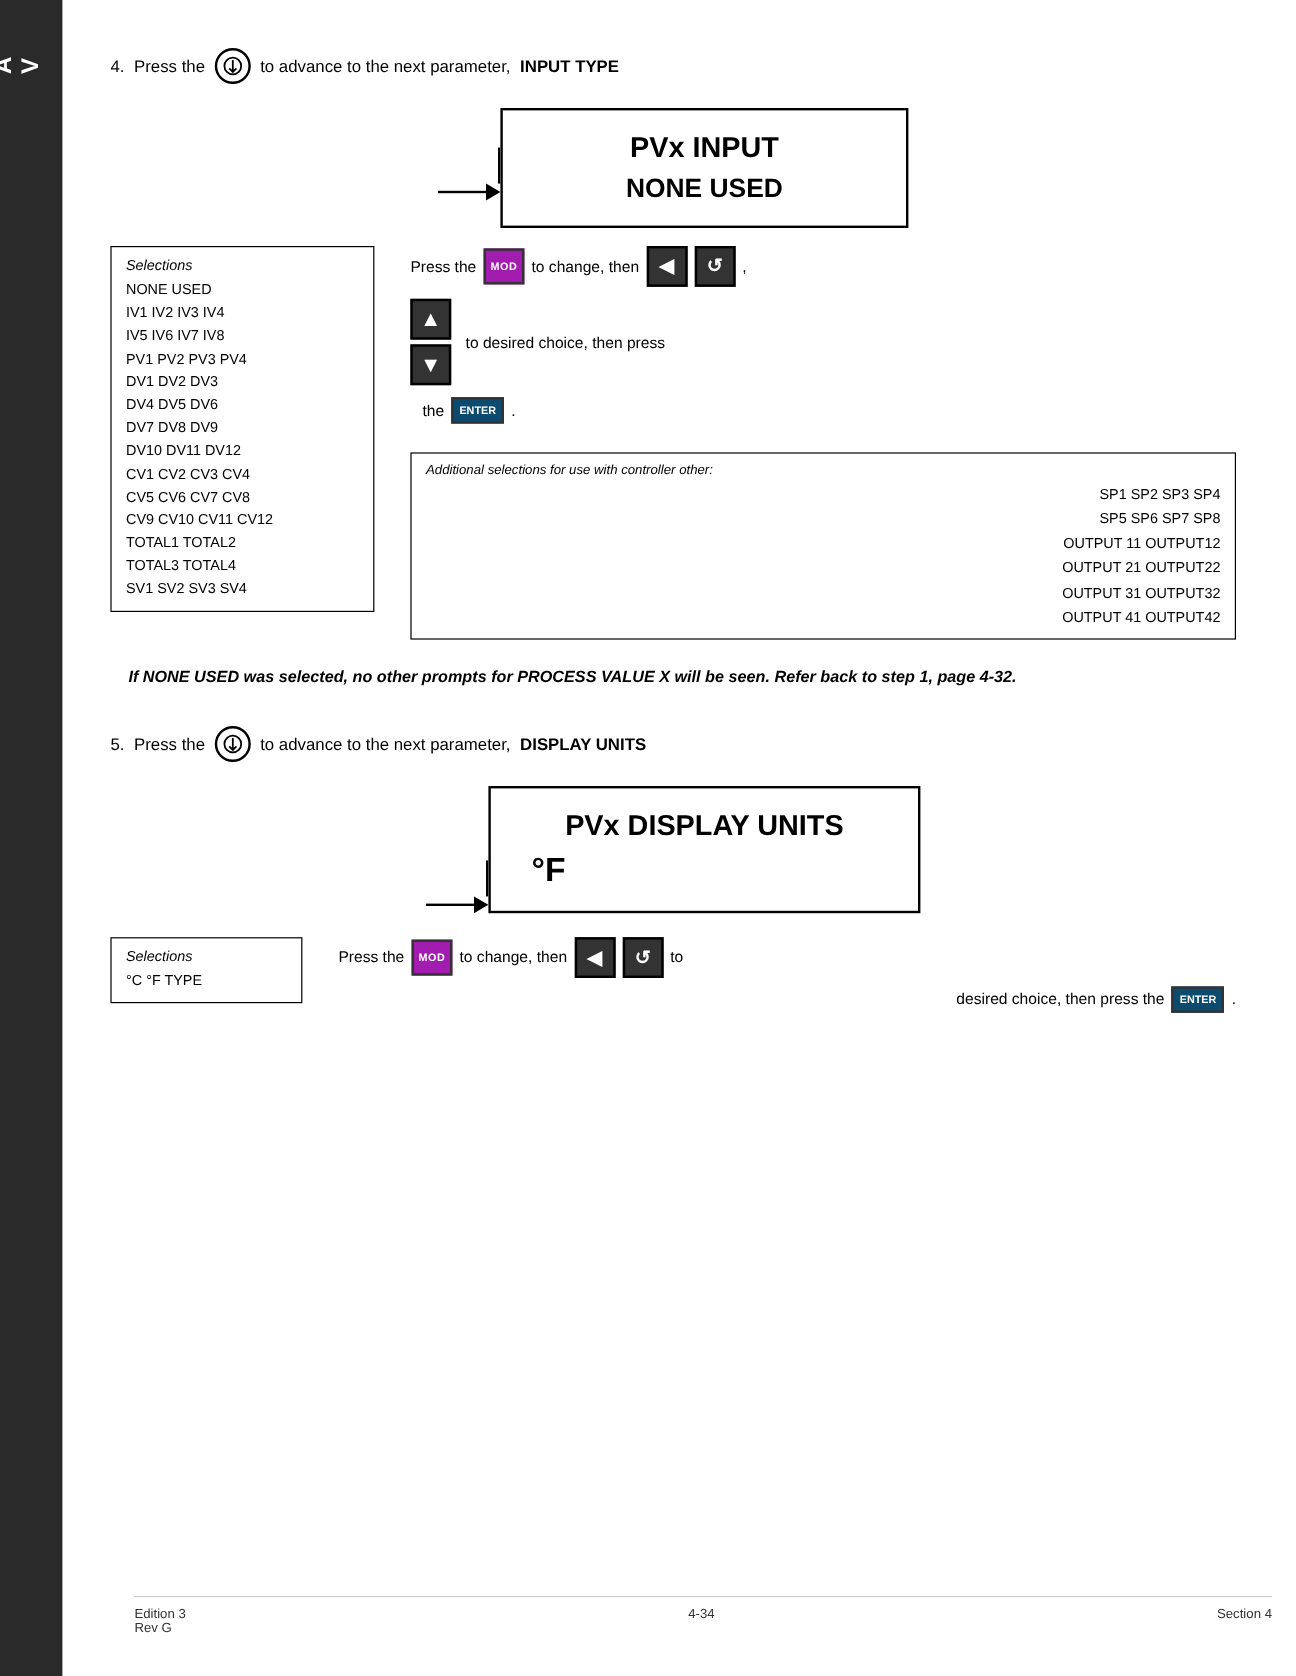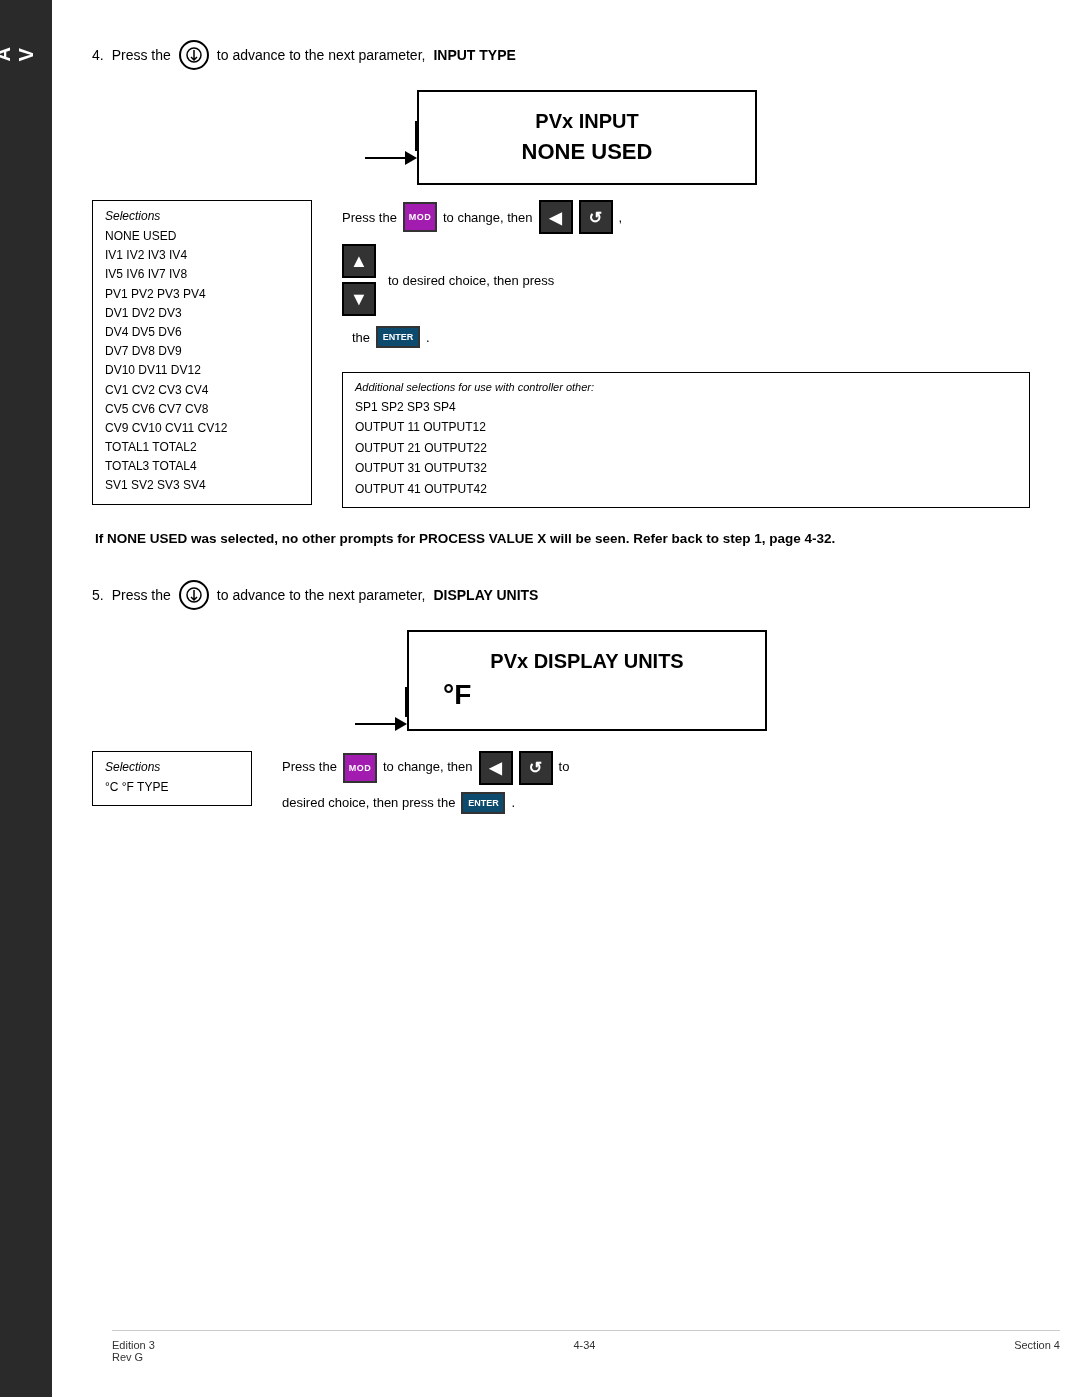--- a/index.html
+++ b/index.html
@@ -51,21 +51,21 @@
     .display-box {
       border: 2px solid #000;
       padding: 18px 24px;
       width: 340px;
       margin: 0 auto 20px auto;
       text-align: center;
       background: #fff;
     }
 
     .display-box-title {
-      font-size: 20px;
+      font-size: 24px;
       font-weight: bold;
       margin-bottom: 6px;
     }
 
     .display-box-value {
       font-size: 22px;
       font-weight: bold;
     }
 
     .selections-box {
@@ -173,24 +173,25 @@
     }
 
     .additional-box-title {
       font-style: italic;
       font-size: 11px;
       margin-bottom: 4px;
     }
 
     
     .warning-text {
+      font-style: italic;
       font-weight: bold;
       font-size: 13.5px;
       line-height: 1.6;
-      margin: 20px 3px;
+      margin: 20px 15px;
     }
 
     
     .section-gap {
       margin: 30px 0;
     }
 
     
     .footer {
       position: absolute;
@@ -290,22 +291,23 @@
         </div>
 
         <div style="display: flex; align-items: center; gap: 6px; font-size: 13px; margin-bottom: 24px; padding-left: 10px;">
           <span>the</span>
           <button class="btn-enter btn-icon">ENTER</button>
           <span>.</span>
         </div>
 
         <div class="additional-box">
           <div class="additional-box-title">Additional selections for use with controller other:</div>
-          <div style="font-size: 12px; line-height: 1.7;">
+          <div style="font-size: 12px; line-height: 1.7; text-align: right;">
             <div>SP1  SP2  SP3  SP4</div>
+            <div>SP5  SP6  SP7  SP8</div>
             <div>OUTPUT 11    OUTPUT12</div>
             <div>OUTPUT 21    OUTPUT22</div>
             <div>OUTPUT 31    OUTPUT32</div>
             <div>OUTPUT 41    OUTPUT42</div>
           </div>
         </div>
       </div>
     </div>
 
     <p class="warning-text">If NONE USED was selected, no other prompts for PROCESS VALUE X will be seen.  Refer back to step 1, page 4-32.</p>
@@ -353,21 +355,21 @@
 
       <div style="flex: 1; font-size: 13px; line-height: 1.9;">
         <div style="display: flex; align-items: center; flex-wrap: wrap; gap: 6px;">
           <span>Press the</span>
           <button class="btn-mod btn-icon">MOD</button>
           <span>to change, then</span>
           <button class="btn-back btn-icon">◀</button>
           <button class="btn-refresh btn-icon">↺</button>
           <span>to</span>
         </div>
-        <div style="margin-top: 6px; display: flex; align-items: center; gap: 6px; flex-wrap: wrap;">
+        <div style="margin-top: 6px; display: flex; align-items: center; gap: 6px; flex-wrap: wrap; justify-content: flex-end;">
           <span>desired choice, then press the</span>
           <button class="btn-enter btn-icon">ENTER</button>
           <span>.</span>
         </div>
       </div>
     </div>
 
     <div class="footer">
       <div>
         <div>Edition 3</div>

